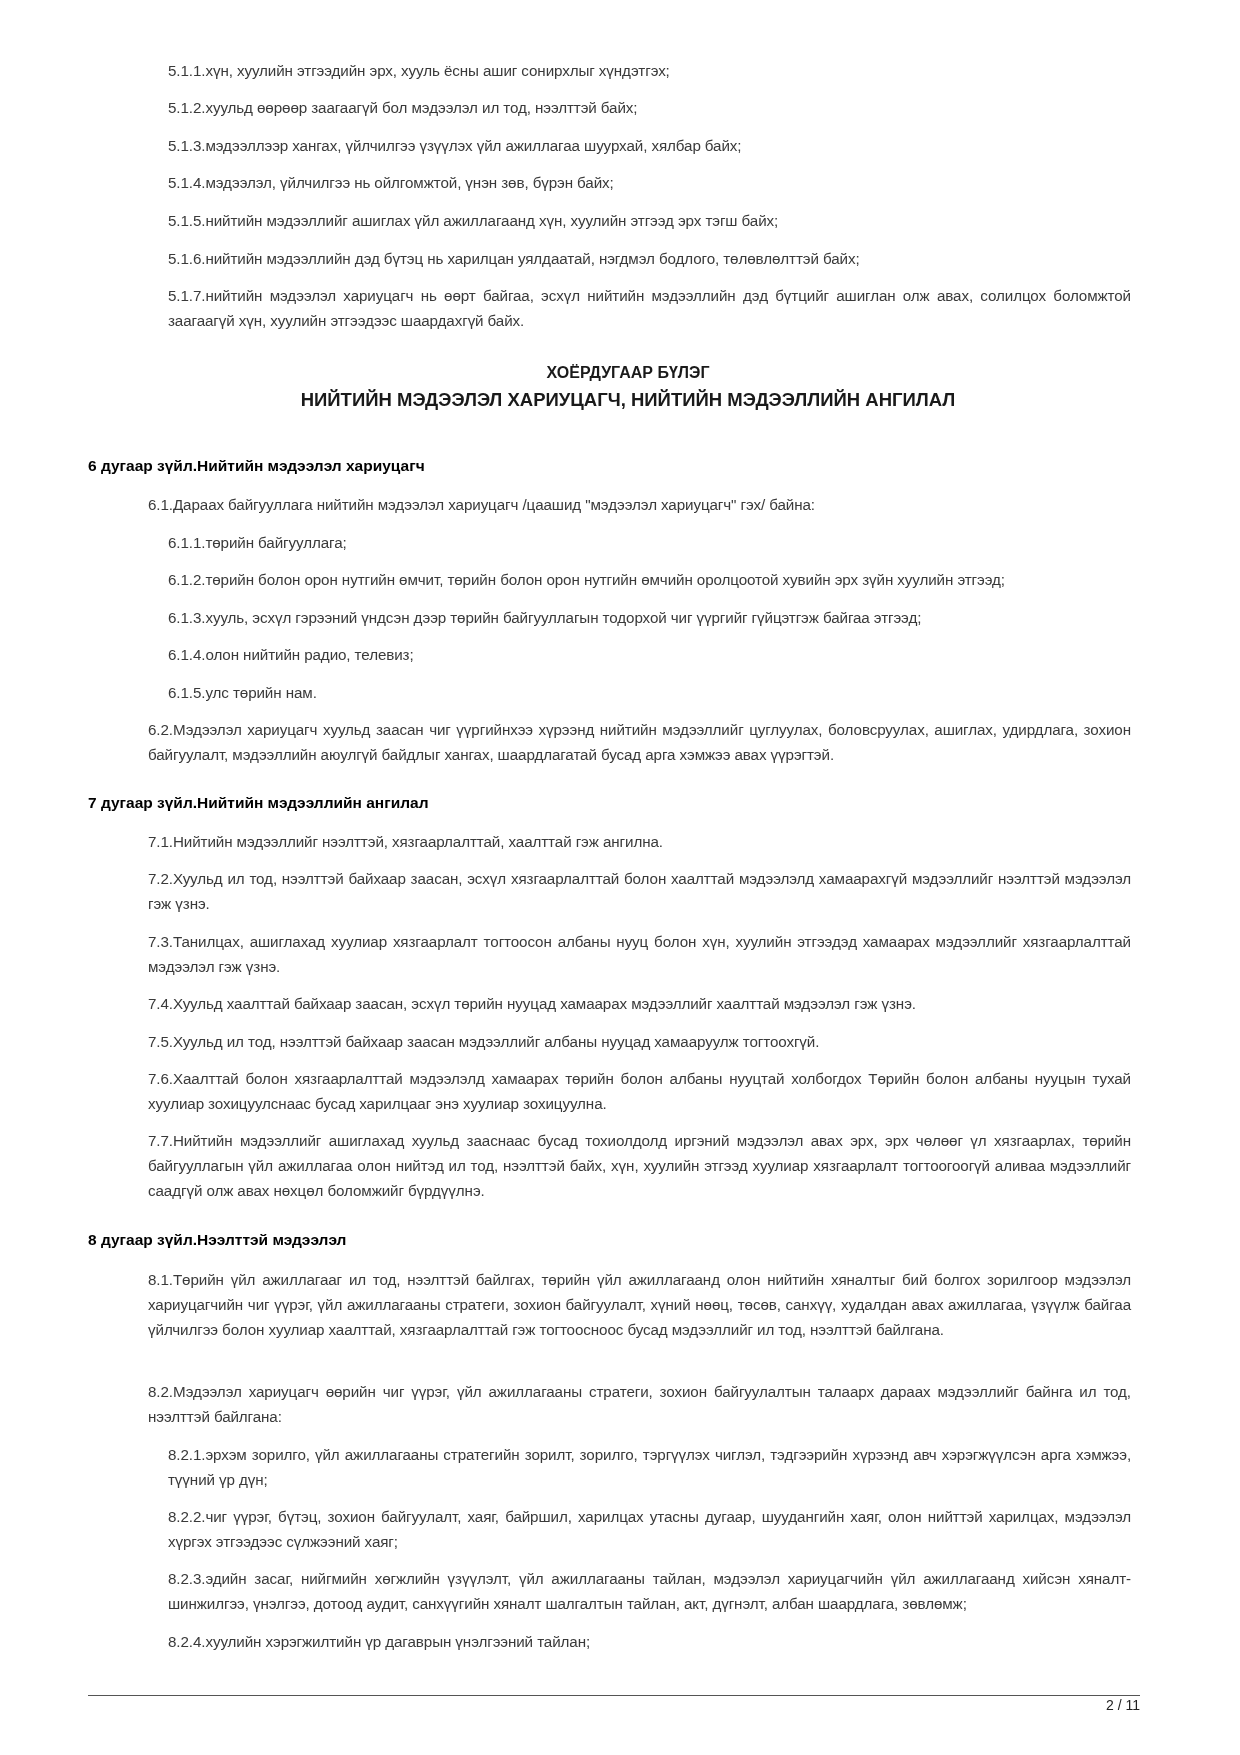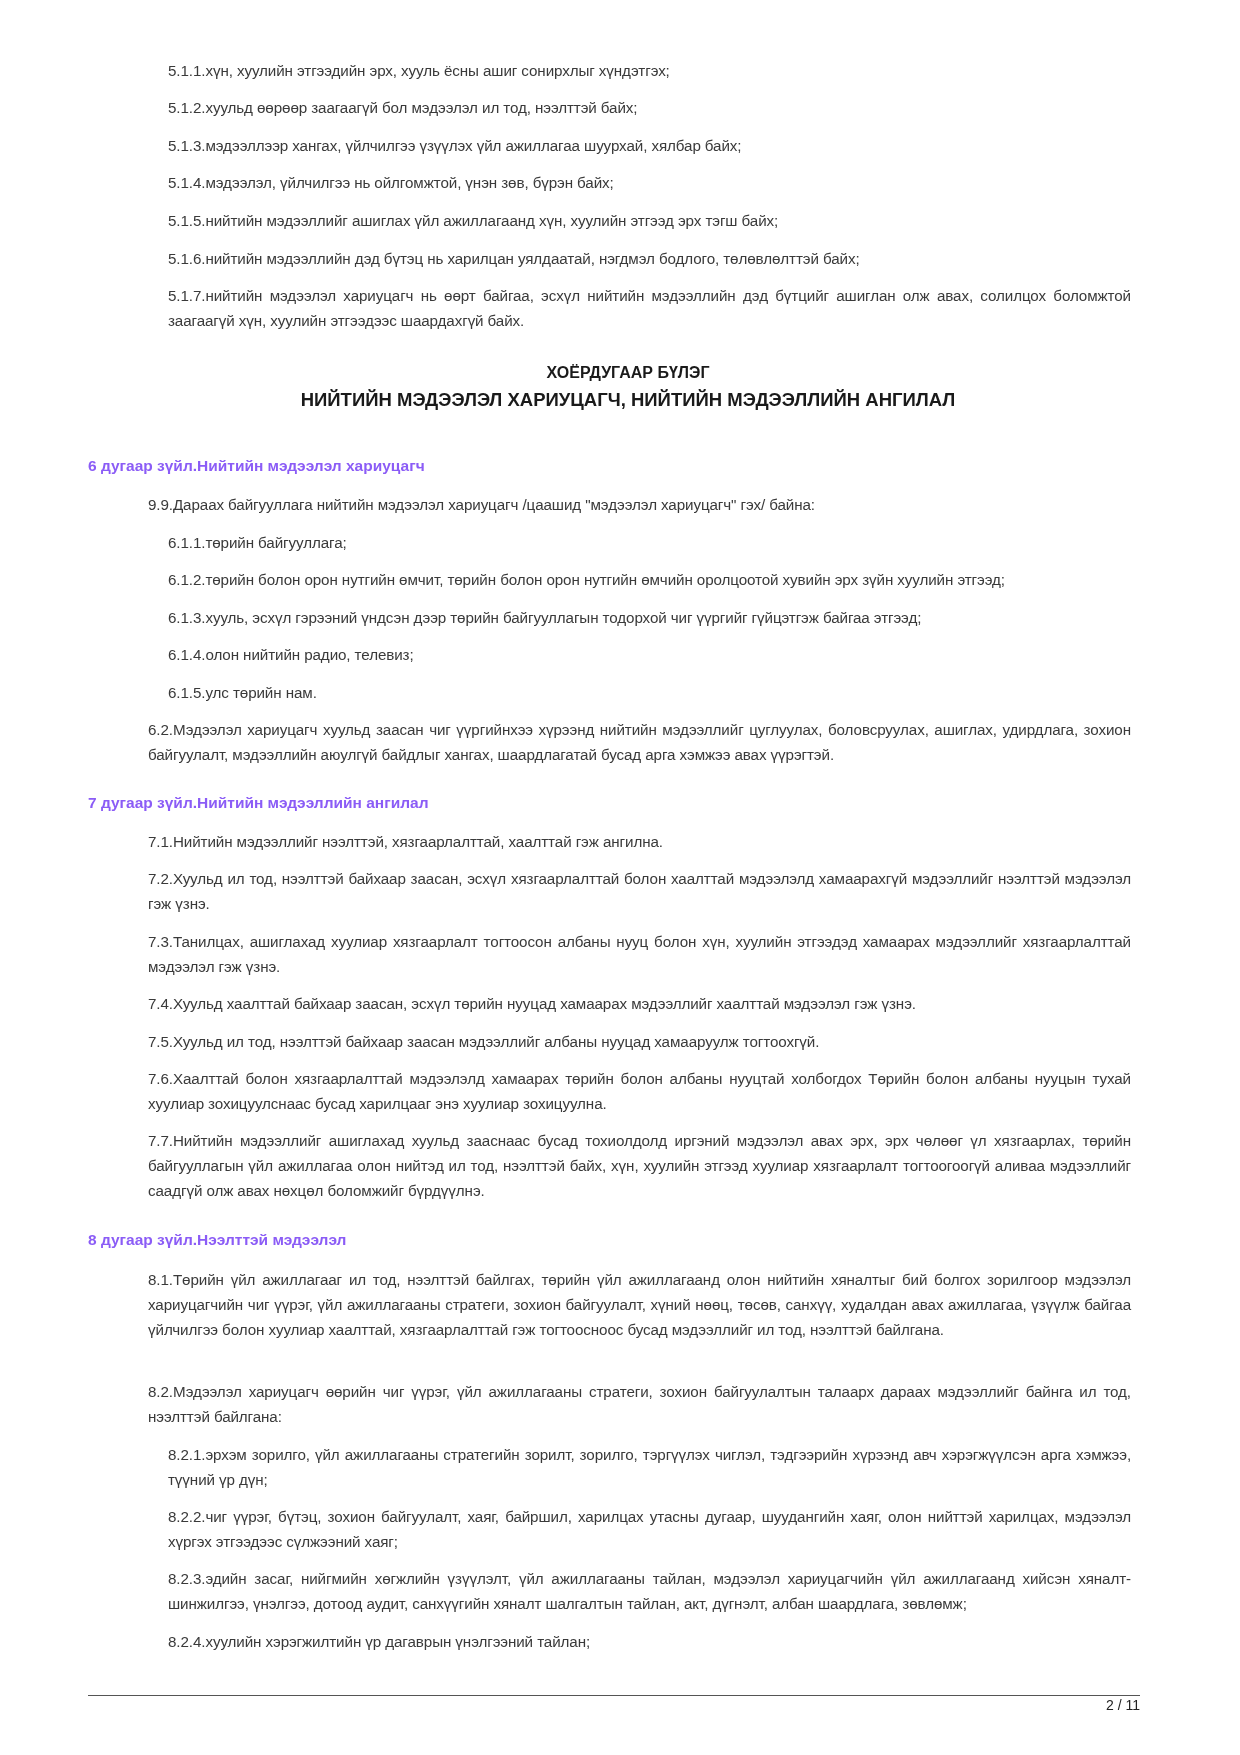--- a/index.html
+++ b/index.html
@@ -30,21 +30,21 @@
       text-align: justify;
       letter-spacing: -0.1px;
     }
     .lvl3 { left: 168px; width: 963px; }
     .lvl2 { left: 148px; width: 983px; }
     .heading-sec {
       position: absolute;
       left: 88px;
       font-size: 15.5px;
       font-weight: bold;
-      color: #8b5cf6;
+      color: #000000;
       line-height: 20px;
     }
     .chapter {
       position: absolute;
       left: 8px;
       width: 1240px;
       text-align: center;
       font-weight: bold;
       color: #1a1a1a;
     }
@@ -76,21 +76,21 @@
   <div class="p lvl3" style="top:133px;">5.1.3.мэдээллээр хангах, үйлчилгээ үзүүлэх үйл ажиллагаа шуурхай, хялбар байх;</div>
   <div class="p lvl3" style="top:170px;">5.1.4.мэдээлэл, үйлчилгээ нь ойлгомжтой, үнэн зөв, бүрэн байх;</div>
   <div class="p lvl3" style="top:208px;">5.1.5.нийтийн мэдээллийг ашиглах үйл ажиллагаанд хүн, хуулийн этгээд эрх тэгш байх;</div>
   <div class="p lvl3" style="top:246px;">5.1.6.нийтийн мэдээллийн дэд бүтэц нь харилцан уялдаатай, нэгдмэл бодлого, төлөвлөлттэй байх;</div>
   <div class="p lvl3" style="top:283px;">5.1.7.нийтийн мэдээлэл хариуцагч нь өөрт байгаа, эсхүл нийтийн мэдээллийн дэд бүтцийг ашиглан олж авах, солилцох боломжтой заагаагүй хүн, хуулийн этгээдээс шаардахгүй байх.</div>
 
   <div class="chapter num">ХОЁРДУГААР БҮЛЭГ</div>
   <div class="chapter title">НИЙТИЙН МЭДЭЭЛЭЛ ХАРИУЦАГЧ, НИЙТИЙН МЭДЭЭЛЛИЙН АНГИЛАЛ</div>
 
   <div class="heading-sec" style="top:456px;">6 дугаар зүйл.Нийтийн мэдээлэл хариуцагч</div>
-  <div class="p lvl2" style="top:492px;">9.9.Дараах байгууллага нийтийн мэдээлэл хариуцагч /цаашид "мэдээлэл хариуцагч" гэх/ байна:</div>
+  <div class="p lvl2" style="top:492px;">6.1.Дараах байгууллага нийтийн мэдээлэл хариуцагч /цаашид "мэдээлэл хариуцагч" гэх/ байна:</div>
   <div class="p lvl3" style="top:530px;">6.1.1.төрийн байгууллага;</div>
   <div class="p lvl3" style="top:567px;">6.1.2.төрийн болон орон нутгийн өмчит, төрийн болон орон нутгийн өмчийн оролцоотой хувийн эрх зүйн хуулийн этгээд;</div>
   <div class="p lvl3" style="top:605px;">6.1.3.хууль, эсхүл гэрээний үндсэн дээр төрийн байгууллагын тодорхой чиг үүргийг гүйцэтгэж байгаа этгээд;</div>
   <div class="p lvl3" style="top:642px;">6.1.4.олон нийтийн радио, телевиз;</div>
   <div class="p lvl3" style="top:680px;">6.1.5.улс төрийн нам.</div>
   <div class="p lvl2" style="top:717px;">6.2.Мэдээлэл хариуцагч хуульд заасан чиг үүргийнхээ хүрээнд нийтийн мэдээллийг цуглуулах, боловсруулах, ашиглах, удирдлага, зохион байгуулалт, мэдээллийн аюулгүй байдлыг хангах, шаардлагатай бусад арга хэмжээ авах үүрэгтэй.</div>
 
   <div class="heading-sec" style="top:793px;">7 дугаар зүйл.Нийтийн мэдээллийн ангилал</div>
   <div class="p lvl2" style="top:829px;">7.1.Нийтийн мэдээллийг нээлттэй, хязгаарлалттай, хаалттай гэж ангилна.</div>
   <div class="p lvl2" style="top:866px;">7.2.Хуульд ил тод, нээлттэй байхаар заасан, эсхүл хязгаарлалттай болон хаалттай мэдээлэлд хамаарахгүй мэдээллийг нээлттэй мэдээлэл гэж үзнэ.</div>

